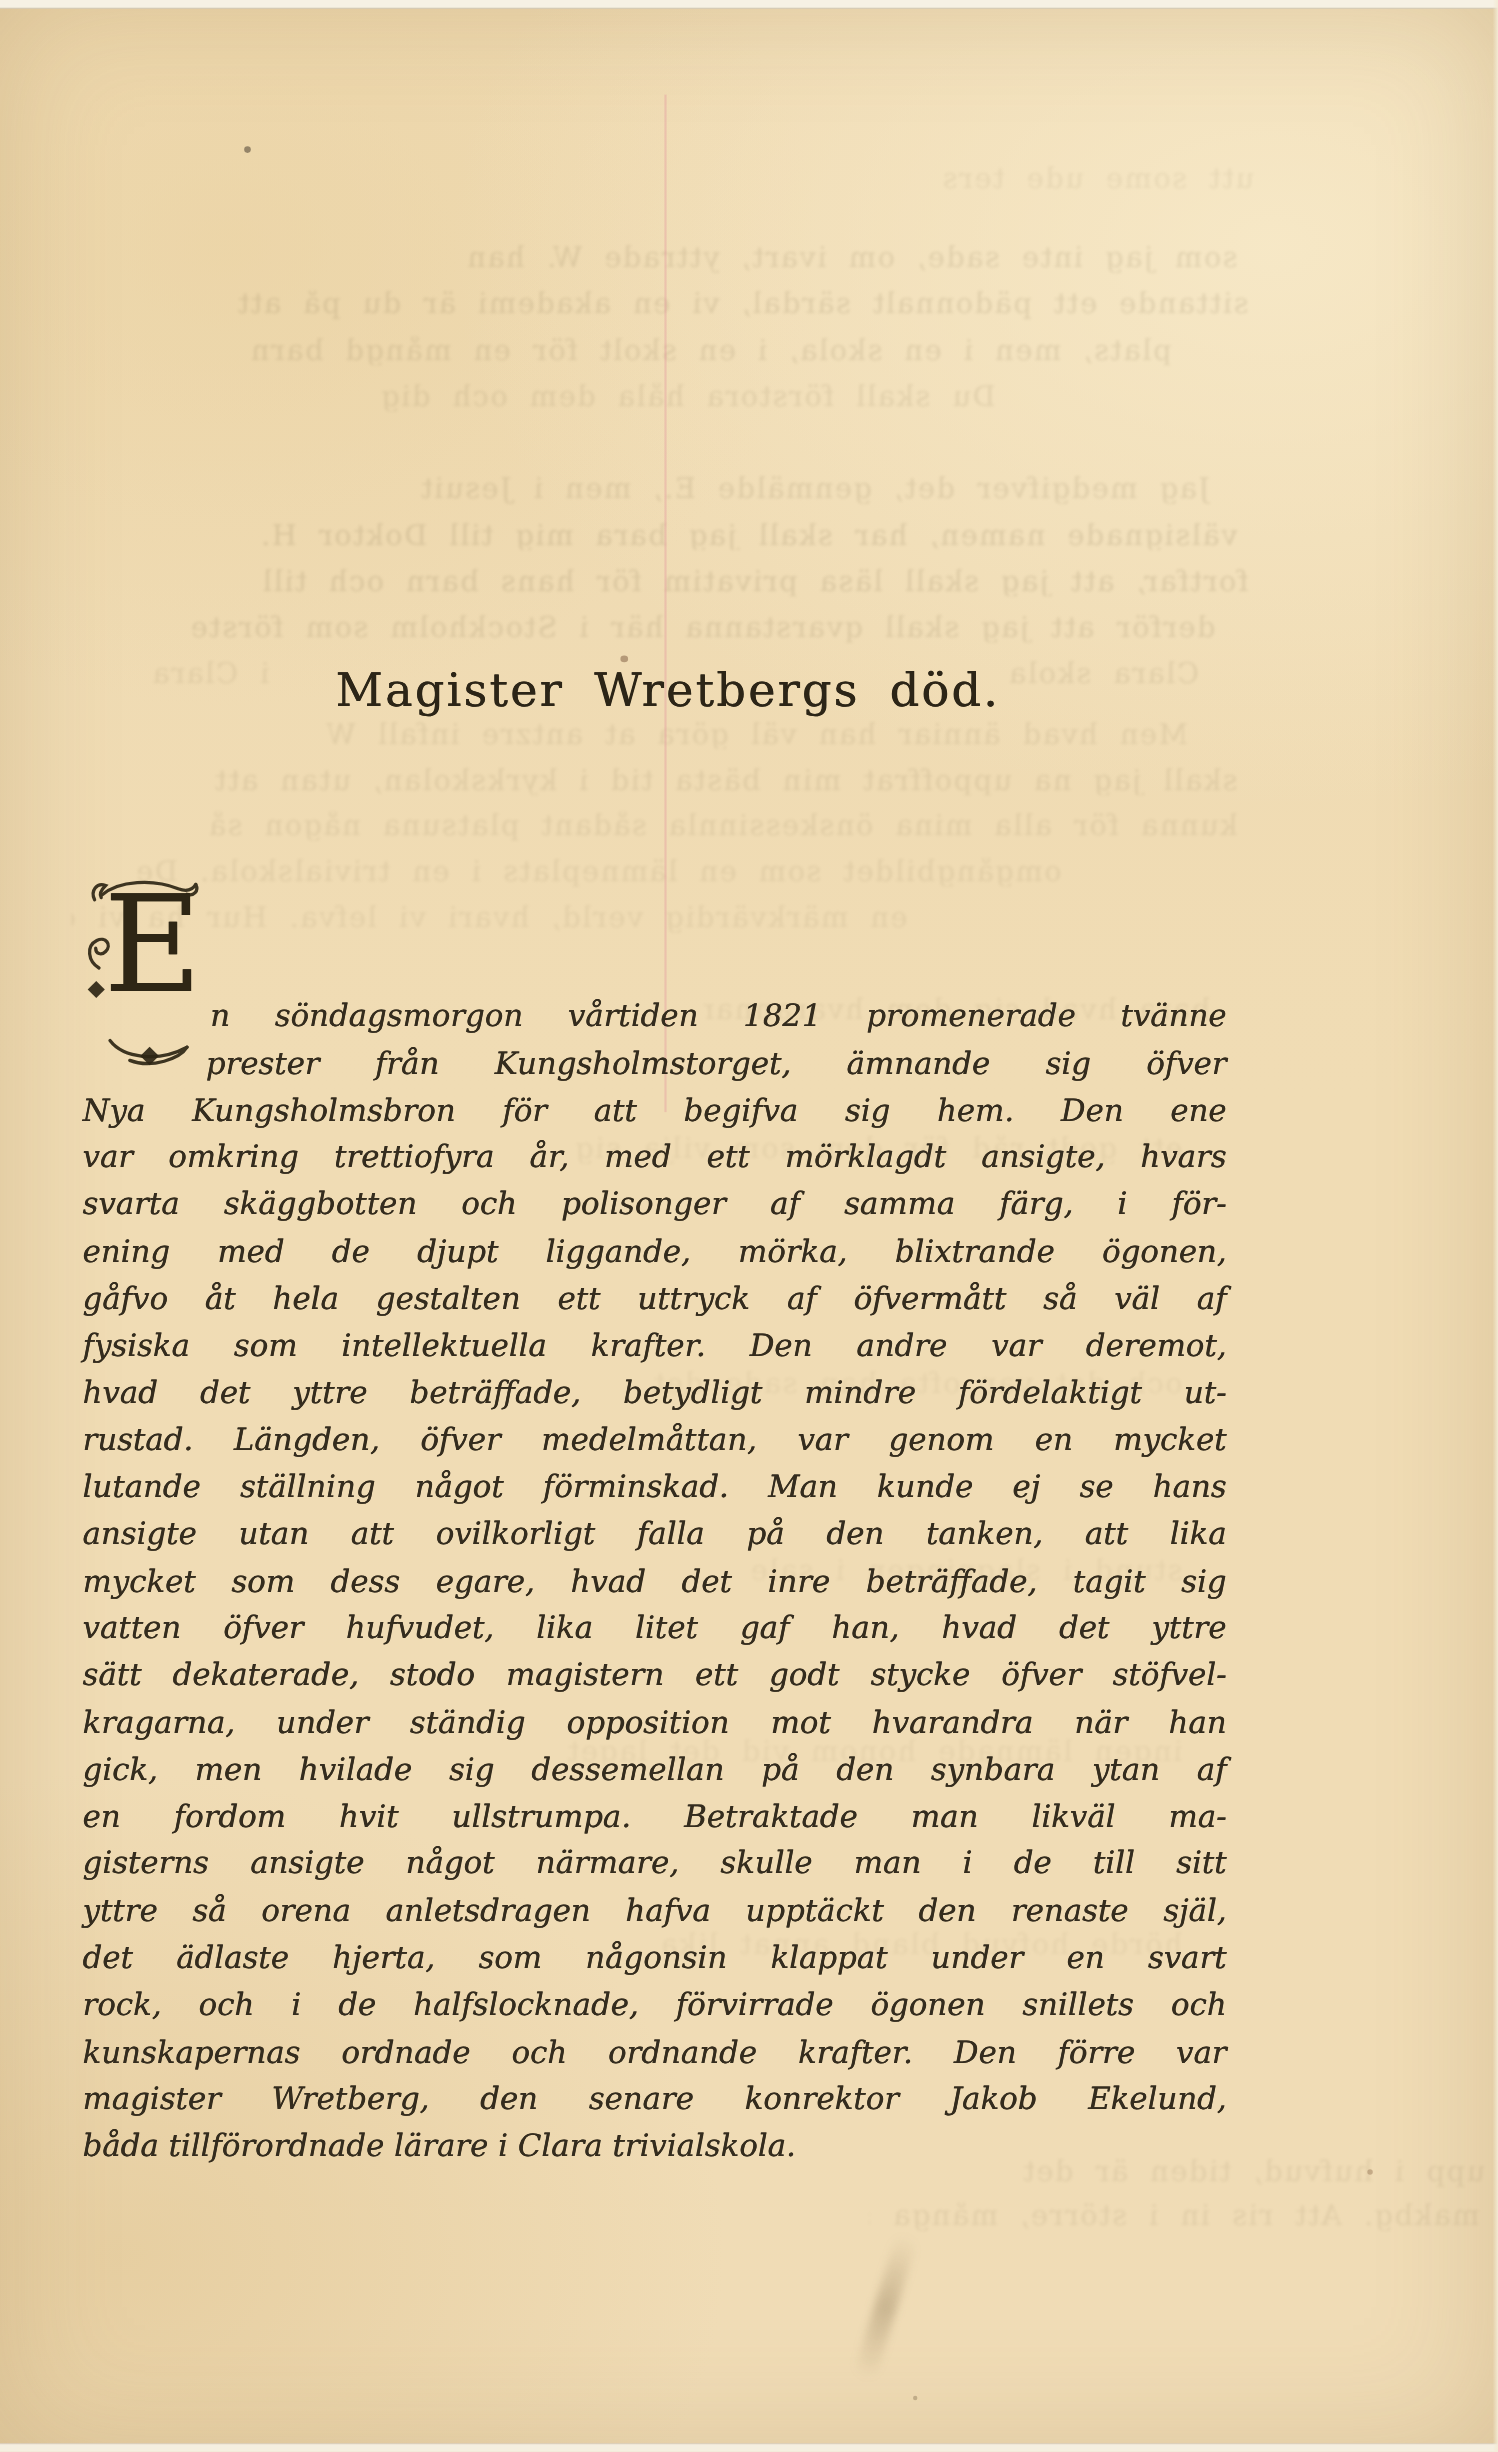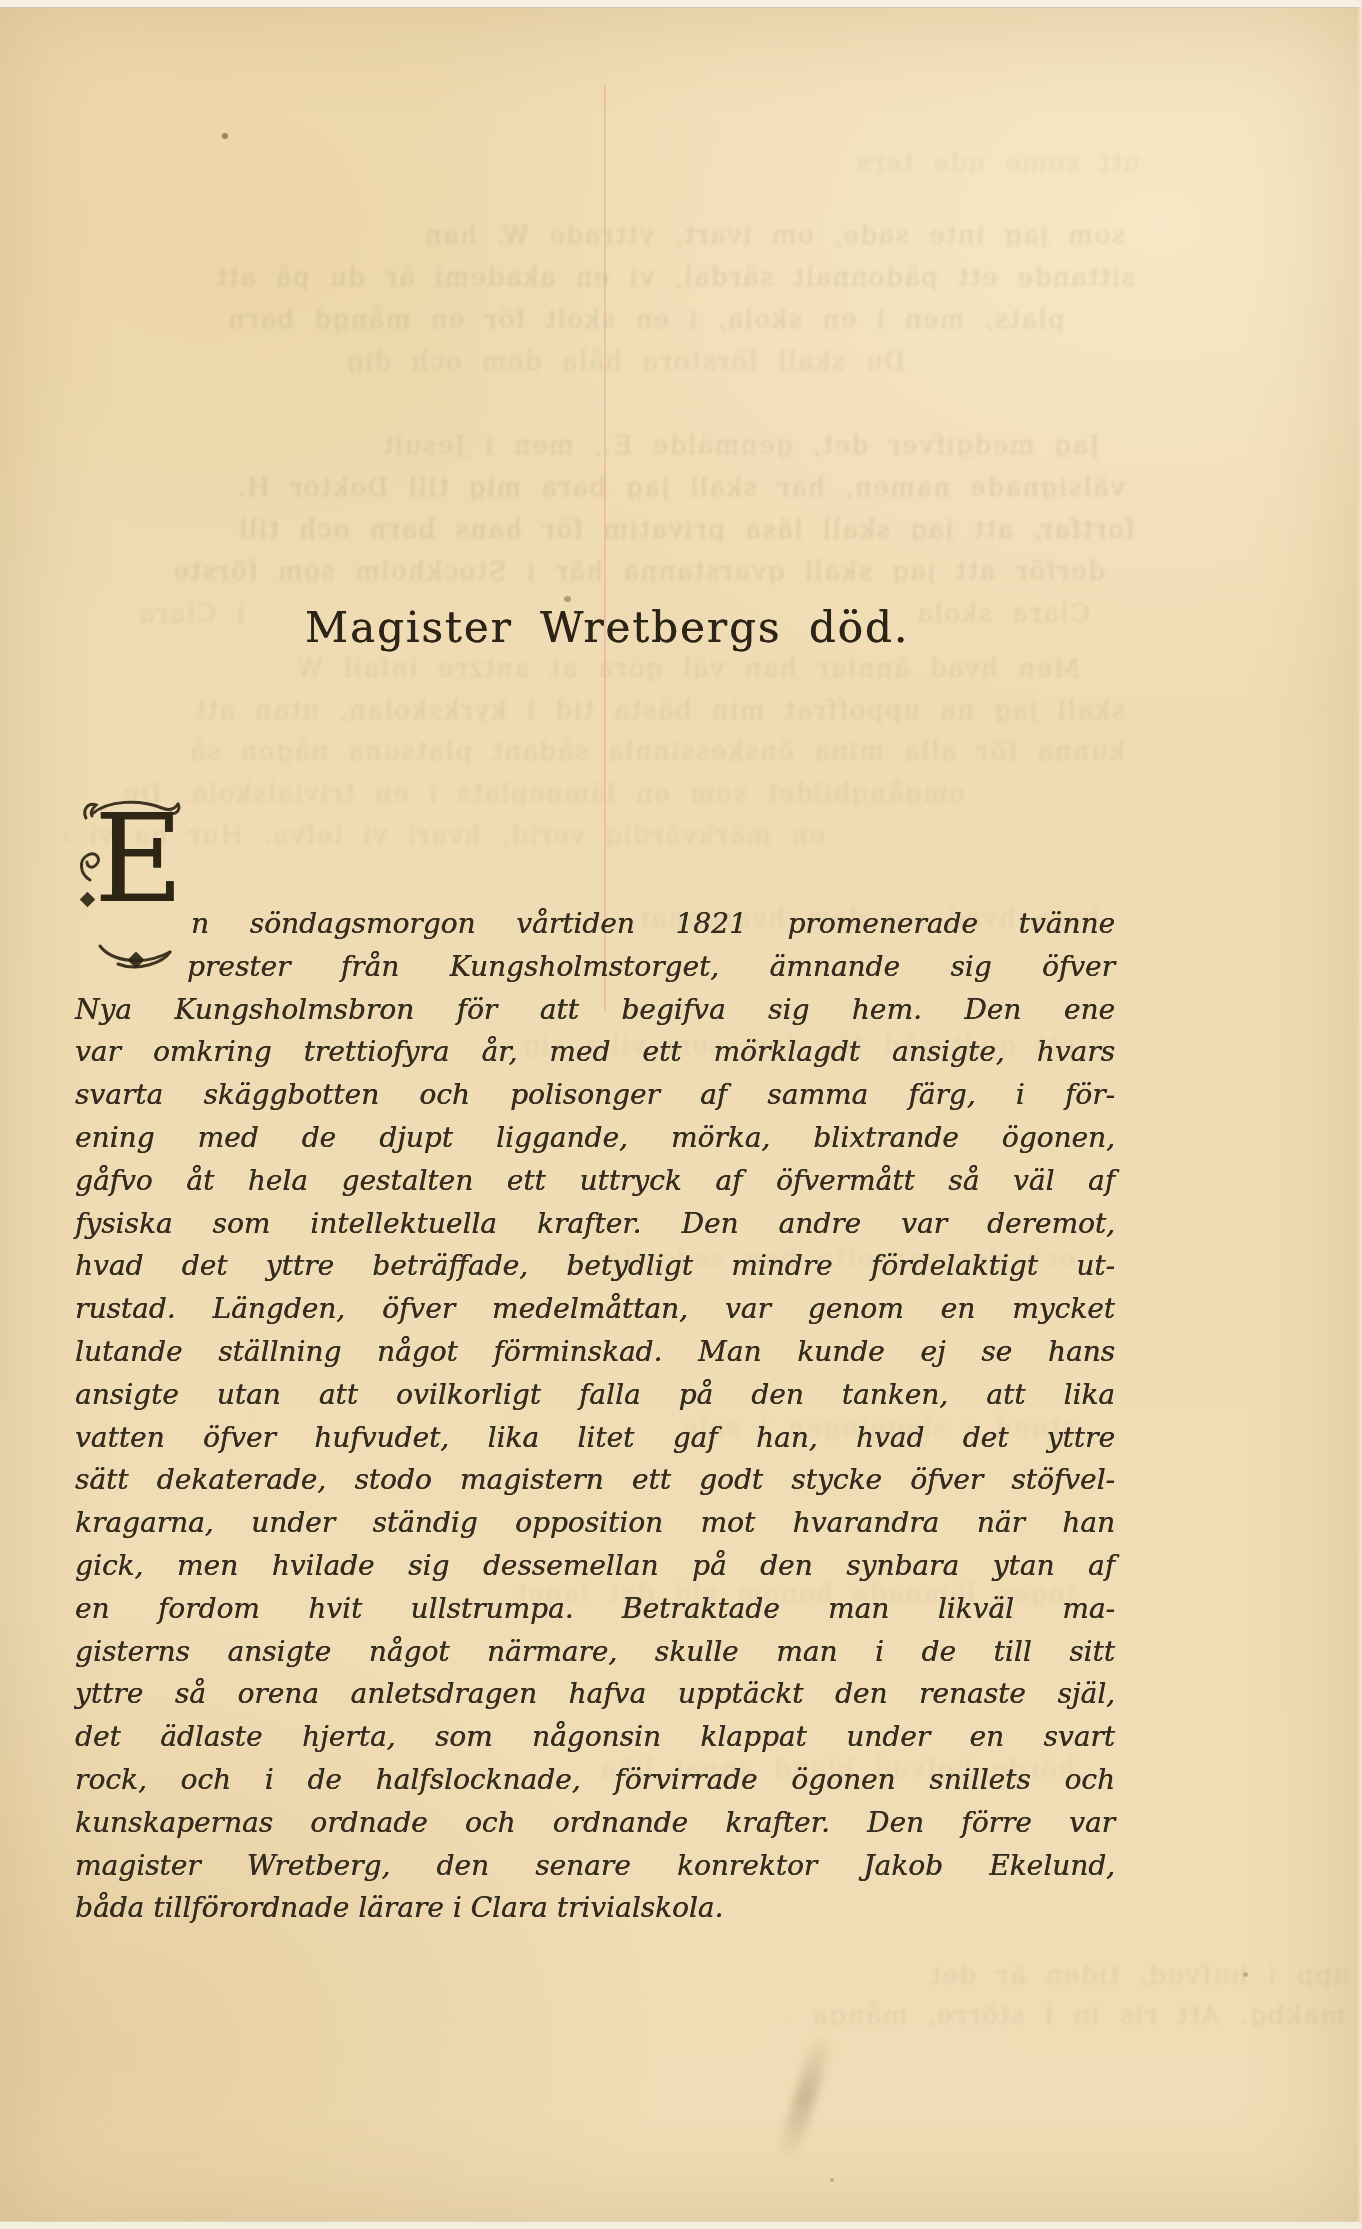--- a/index.html
+++ b/index.html
@@ -142,20 +142,21 @@
       <div class="line">Nya Kungsholmsbron för att begifva sig hem. Den ene</div>
       <div class="line">var omkring trettiofyra år, med ett mörklagdt ansigte, hvars</div>
       <div class="line">svarta skäggbotten och polisonger af samma färg, i för-</div>
       <div class="line">ening med de djupt liggande, mörka, blixtrande ögonen,</div>
       <div class="line">gåfvo åt hela gestalten ett uttryck af öfvermått så väl af</div>
       <div class="line">fysiska som intellektuella krafter. Den andre var deremot,</div>
       <div class="line">hvad det yttre beträffade, betydligt mindre fördelaktigt ut-</div>
       <div class="line">rustad. Längden, öfver medelmåttan, var genom en mycket</div>
       <div class="line">lutande ställning något förminskad. Man kunde ej se hans</div>
       <div class="line">ansigte utan att ovilkorligt falla på den tanken, att lika</div>
+      <div class="line">mycket som dess egare, hvad det inre beträffade, tagit sig</div>
       <div class="line">vatten öfver hufvudet, lika litet gaf han, hvad det yttre</div>
       <div class="line">sätt dekaterade, stodo magistern ett godt stycke öfver stöfvel-</div>
       <div class="line">kragarna, under ständig opposition mot hvarandra när han</div>
       <div class="line">gick, men hvilade sig dessemellan på den synbara ytan af</div>
       <div class="line">en fordom hvit ullstrumpa.  Betraktade man likväl ma-</div>
       <div class="line">gisterns ansigte något närmare, skulle man i de till sitt</div>
       <div class="line">yttre så orena anletsdragen hafva upptäckt den renaste själ,</div>
       <div class="line">det ädlaste hjerta, som någonsin klappat under en svart</div>
       <div class="line">rock, och i de halfslocknade, förvirrade ögonen snillets och</div>
       <div class="line">kunskapernas ordnade och ordnande krafter.  Den förre var</div>

